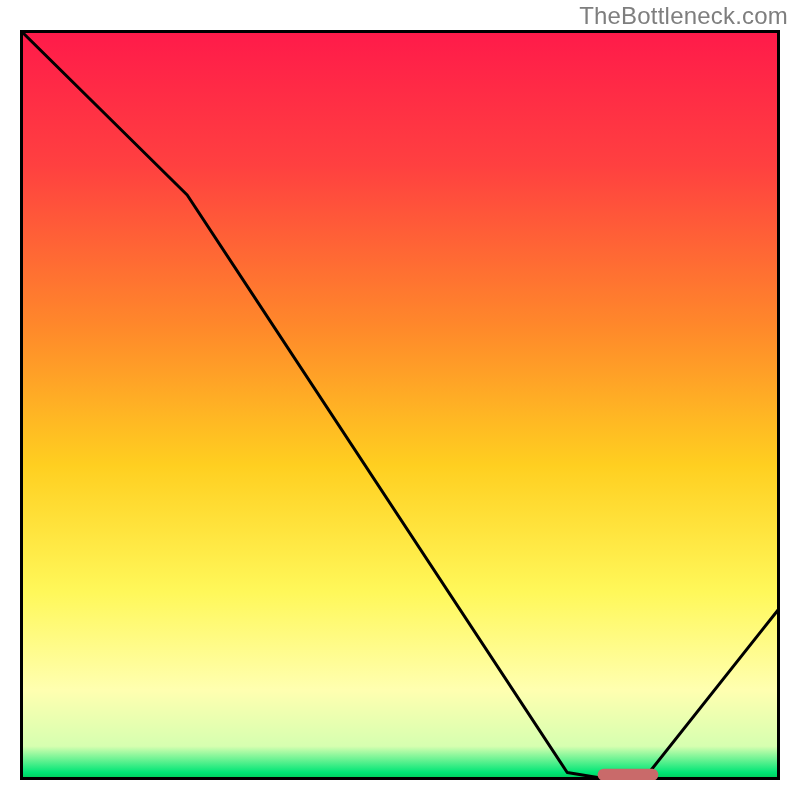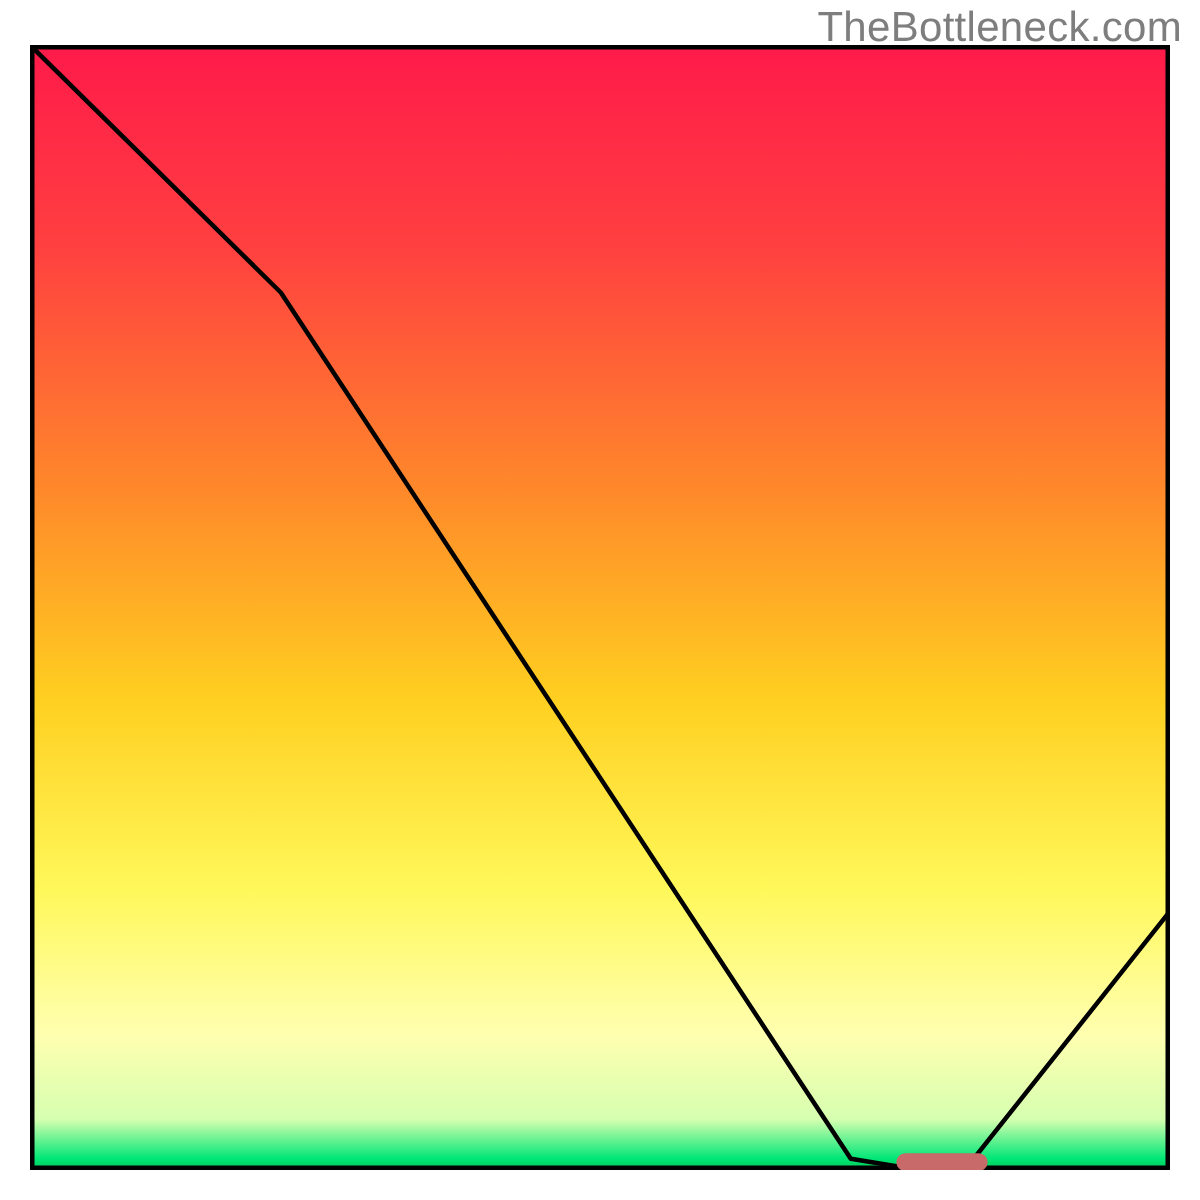--- a/index.html
+++ b/index.html
@@ -13,21 +13,21 @@
   .wrap {
     position: relative;
     width: 800px;
     height: 800px;
   }
   .attribution {
     position: absolute;
     top: 2px;
     right: 12px;
     color: #7e7e7e;
-    font-size: 28px;
+    font-size: 24px;
     font-weight: 500;
     letter-spacing: 0.2px;
   }
   .plot-area {
     position: absolute;
     left: 20px;
     top: 30px;
     width: 760px;
     height: 750px;
   }

